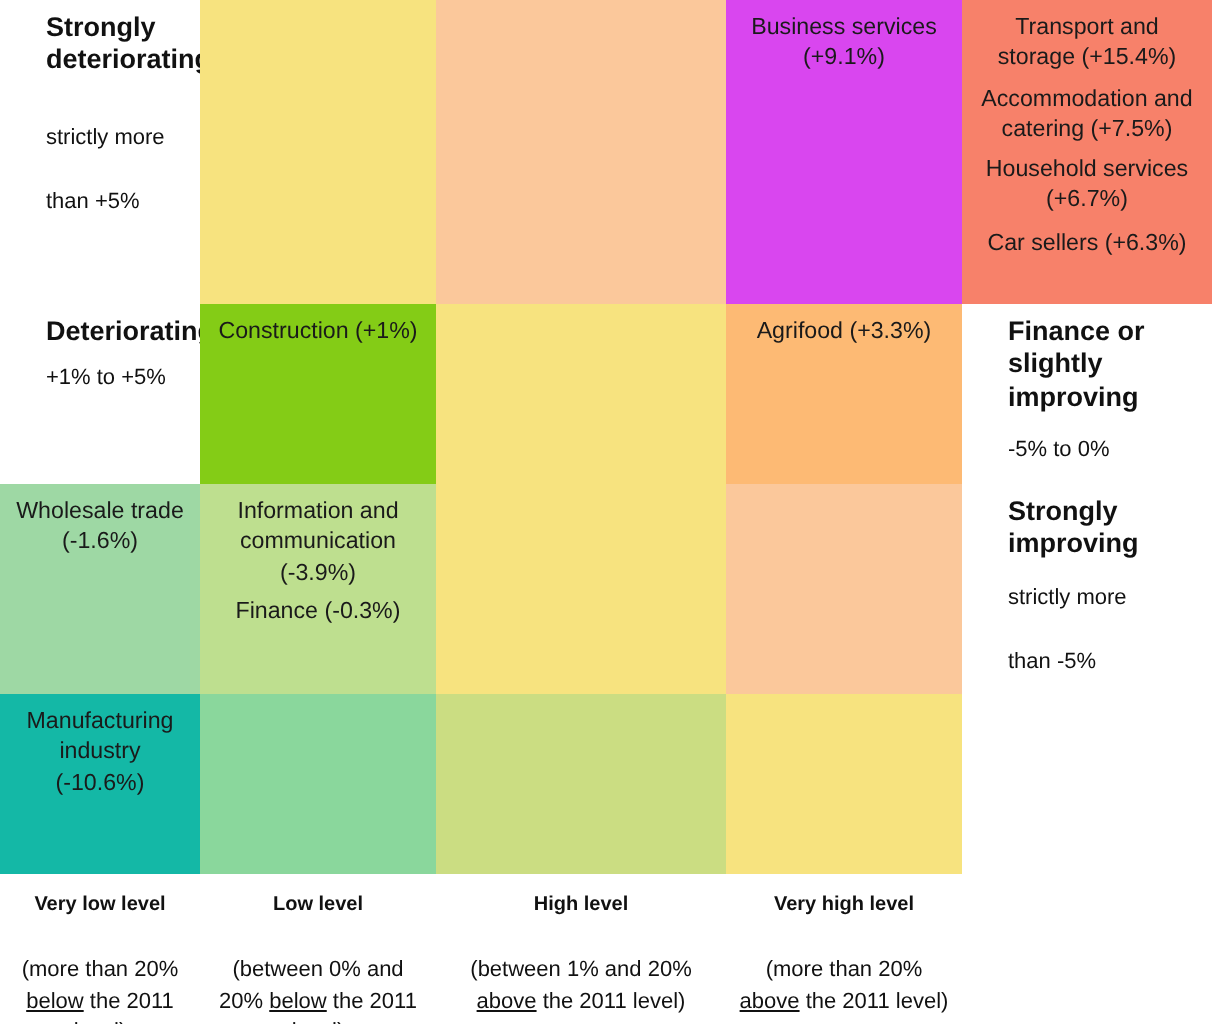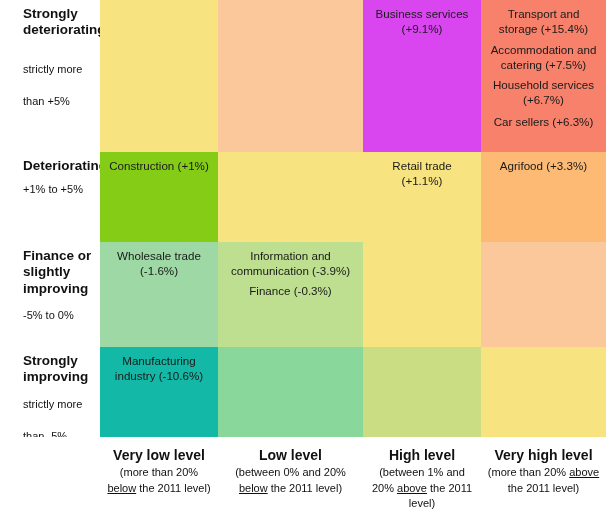--- a/index.html
+++ b/index.html
@@ -70,23 +70,23 @@
   }
   .cell .entry { width: 100%; }
 
   .colhead {
     box-sizing: border-box;
     padding: 10px 6px 0 6px;
     text-align: center;
   }
   .colhead .ch-title {
     font-weight: bold;
-    font-size: 14px;
+    font-size: 10px;
     color: #111;
-    margin-bottom: 2px;
+    margin-bottom: 20px;
   }
   .colhead .ch-sub {
     font-size: 11px;
     line-height: 1.42;
     color: #111;
   }
   .u { text-decoration: underline; }
   .corner { background: #ffffff; }
 </style>
 </head>
@@ -113,23 +113,20 @@
     </div>
 
     <div class="rowhead r2">
       <div class="rh-title">Deteriorating</div>
       <div class="rh-sub">+1% to +5%</div>
     </div>
     <div class="cell" style="background:#84cc16">
       <div class="entry">Construction (+1%)</div>
     </div>
     <div class="cell" style="background:#f7e37f"></div>
-    <div class="cell" style="background:#f7e37f">
-      <div class="entry">Retail trade (+1.1%)</div>
-    </div>
     <div class="cell" style="background:#fdba74">
       <div class="entry">Agrifood (+3.3%)</div>
     </div>
 
     <div class="rowhead r3">
       <div class="rh-title">Finance or slightly improving</div>
       <div class="rh-sub">-5% to 0%</div>
     </div>
     <div class="cell" style="background:#9ed8a4">
       <div class="entry">Wholesale trade (-1.6%)</div>

